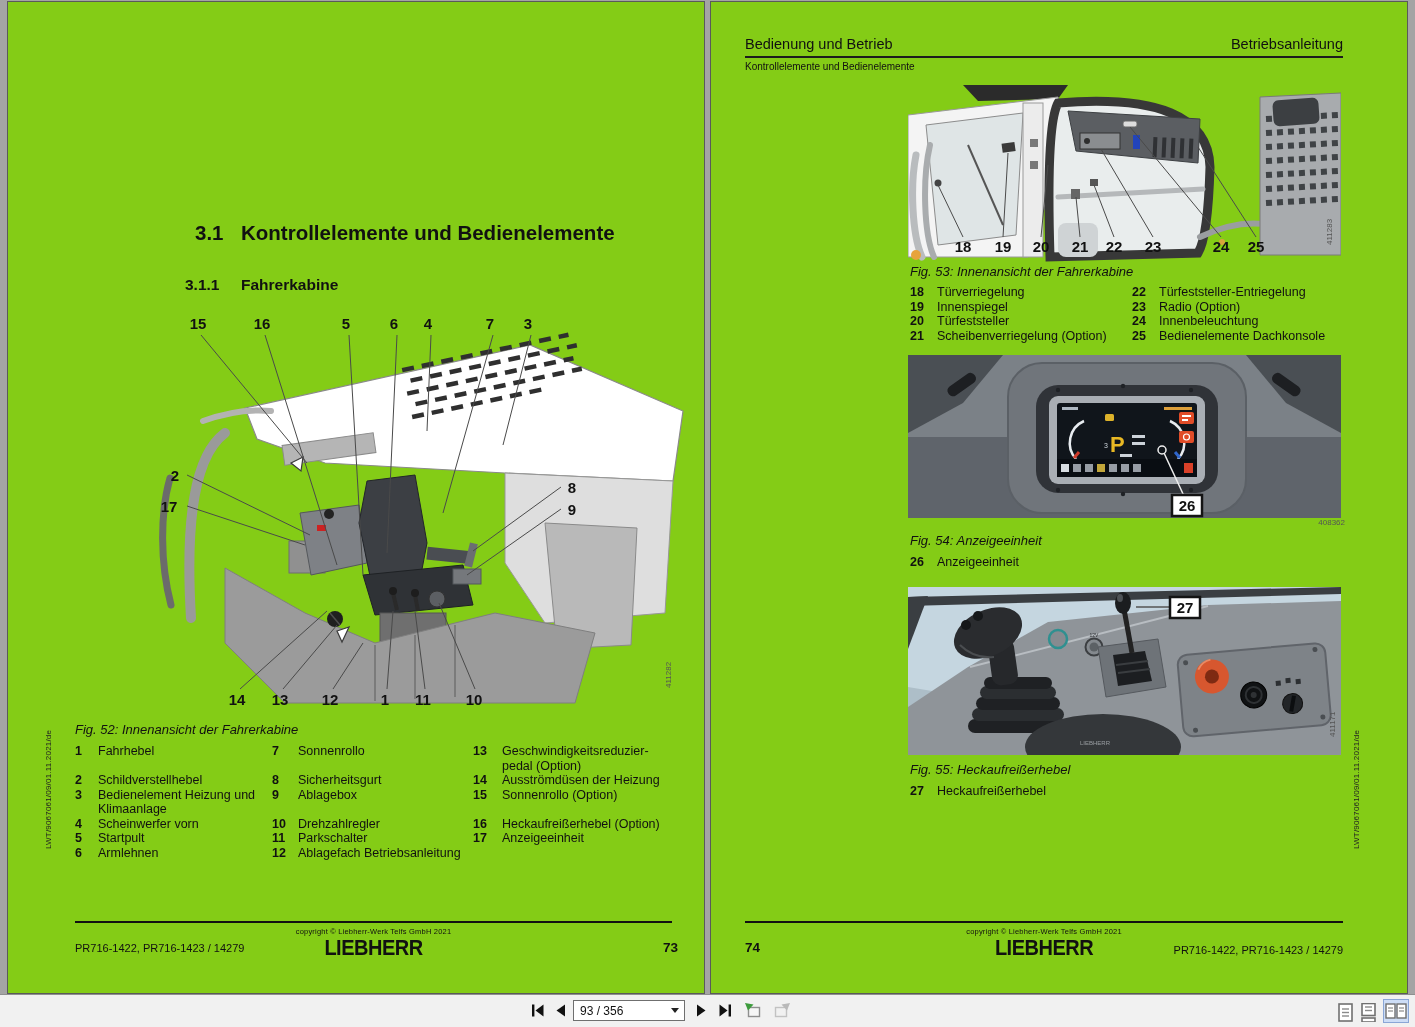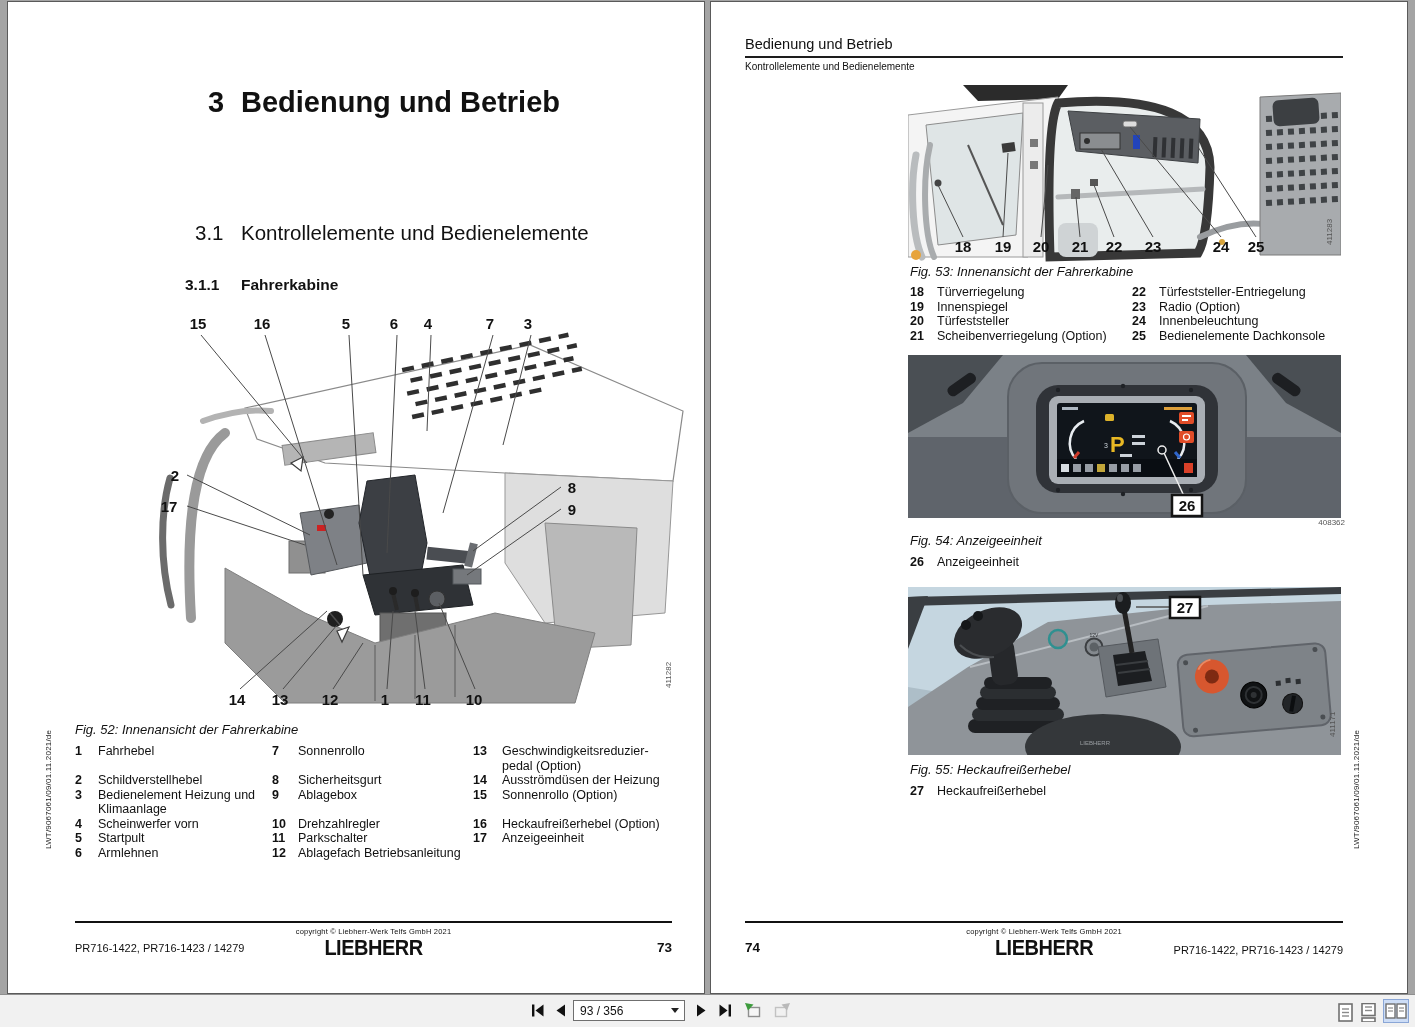--- a/index.html
+++ b/index.html
@@ -1,27 +1,27 @@
 <!DOCTYPE html>
 <html><head>
 <meta charset="utf-8">
 <style>
   html,body{margin:0;padding:0;}
   body{
     width:1415px;height:1027px;position:relative;overflow:hidden;
     background:#a4a4a4;font-family:"Liberation Sans",sans-serif;color:#111;
   }
-  .page{position:absolute;top:2px;height:991px;width:696px;background:#ffffff;outline:1px solid #5a5a5a;}
+  .page{position:absolute;top:2px;height:991px;width:696px;background:#84cc16;outline:1px solid #5a5a5a;}
   .left-page{left:8px;}
   .right-page{left:711px;}
   .abs{position:absolute;}
   
   .chapter{left:200px;top:84px;font-size:29px;font-weight:bold;white-space:nowrap;}
   .chapter .hnum{display:inline-block;width:33px;}
-  .section{left:187px;top:219px;font-size:20.5px;font-weight:normal;white-space:nowrap;}
+  .section{left:187px;top:219px;font-size:20.5px;font-weight:bold;white-space:nowrap;}
   .section .hnum{display:inline-block;width:46px;}
   .subsection{left:177px;top:274px;font-size:15.5px;font-weight:bold;white-space:nowrap;}
   .subsection .hnum{display:inline-block;width:56px;}
   
   .caption{font-style:italic;font-size:13px;white-space:nowrap;}
   table.legend{border-collapse:collapse;table-layout:fixed;}
   table.legend td{vertical-align:top;font-size:12.5px;line-height:14.5px;padding:0;}
   table.legend td.ln{font-weight:bold;}
   
   .hdr{font-size:14.5px;white-space:nowrap;}
@@ -45,23 +45,20 @@
   .callout-t{font-size:15px;font-weight:bold;fill:#111;}
   .figid{font-size:8px;fill:#555;}
 </style>
 </head>
 <body>
 
 <div class="page left-page">
 
   <div class="abs side-code" style="left:36px;top:847px;">LWT/9067061/09/01.11.2021/de</div>
 
-  <div class="abs chapter">
-    <span class="hnum">3</span><span>Bedienung und Betrieb</span>
-  </div>
   <div class="abs section">
     <span class="hnum">3.1</span><span>Kontrollelemente und Bedienelemente</span>
   </div>
   <div class="abs subsection">
     <span class="hnum">3.1.1</span><span>Fahrerkabine</span>
   </div>
 
   <svg class="abs" style="left:67px;top:311px;" width="610" height="398" viewBox="0 0 610 398">
     <g>
 
@@ -218,26 +215,27 @@
         </tr>
       </tbody>
   </table>
 
   <div class="abs foot-rule" style="left:67px;top:919px;width:597px;"></div>
   <div class="abs" style="left:67px;top:925px;width:597px;">
     <div class="copyright">copyright © Liebherr-Werk Telfs GmbH 2021</div>
     <div class="logo">LIEBHERR</div>
   </div>
   <div class="abs prodcode" style="left:67px;top:940px;">PR716-1422, PR716-1423 / 14279</div>
-  <div class="abs pagenum" style="left:67px;top:938px;width:597px;text-align:right;">73</div>
+  <div class="abs pagenum" style="left:73px;top:938px;width:597px;text-align:right;">73</div>
 </div>
 
 <div class="page right-page">
 
   <div class="abs hdr" style="left:34px;top:34px;">Bedienung und Betrieb</div>
+  <div class="abs hdr" style="left:34px;top:34px;width:598px;text-align:right;">Betriebsanleitung</div>
   <div class="abs hdr-rule" style="left:34px;top:54px;width:598px;"></div>
   <div class="abs hdr-sub" style="left:34px;top:59px;">Kontrollelemente und Bedienelemente</div>
 
   <svg class="abs" style="left:197px;top:83px;" width="433" height="177" viewBox="0 0 433 177">
     <g>
       <polygon points="55,0 160,0 150,14 70,16" fill="#2b2b2b"></polygon>
       <polygon points="0,30 150,12 158,60 120,172 0,172" fill="#f4f4f4" stroke="#9a9a9a"></polygon>
       <polygon points="18,40 115,28 108,150 30,160" fill="#dfe5e6" stroke="#8c8c8c"></polygon>
       <line x1="60" y1="60" x2="95" y2="140" stroke="#555" stroke-width="2"></line>
       <path d="M8,70 C2,100 4,150 14,172" fill="none" stroke="#b9bcbe" stroke-width="7" stroke-linecap="round"></path>

